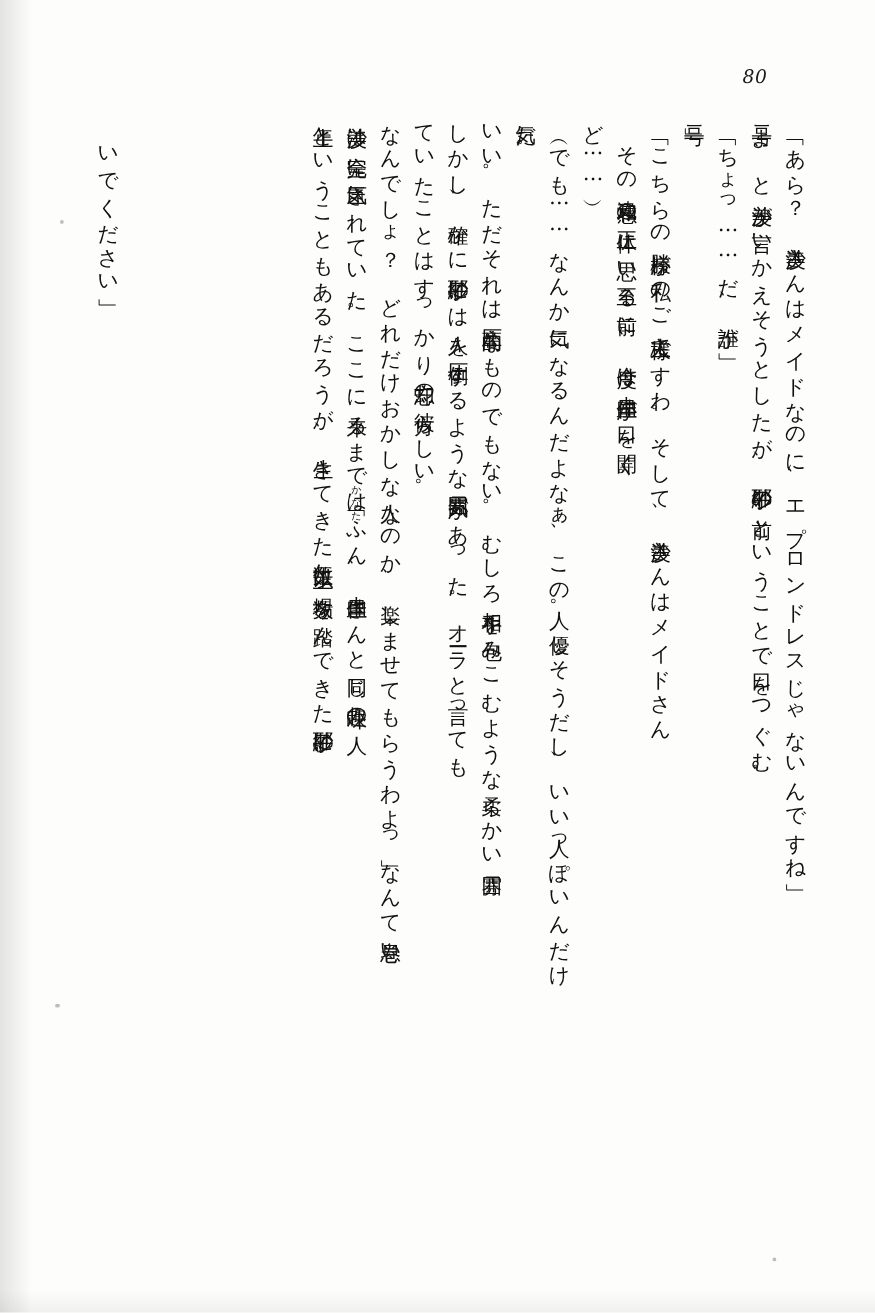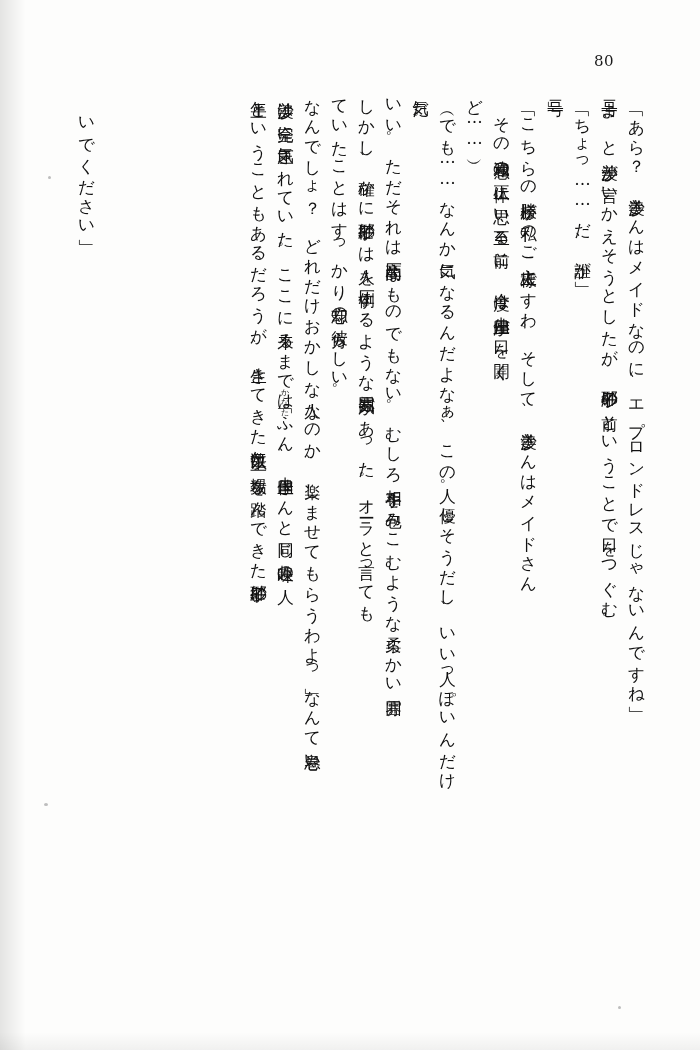--- a/index.html
+++ b/index.html
@@ -19,20 +19,21 @@
     width: 700px;
     height: 1050px;
     background: #fdfdfc;
   }
   .page-number {
     position: absolute;
     top: 52px;
     right: 86px;
     font-size: 15px;
     font-family: "DejaVu Serif", "Liberation Serif", serif;
+    font-style: italic;
     color: #1a1a1a;
     letter-spacing: 0.5px;
   }
   .text-block {
     position: absolute;
     top: 88px;
     right: 56px;
     height: 880px;
     display: flex;
     flex-direction: row;

